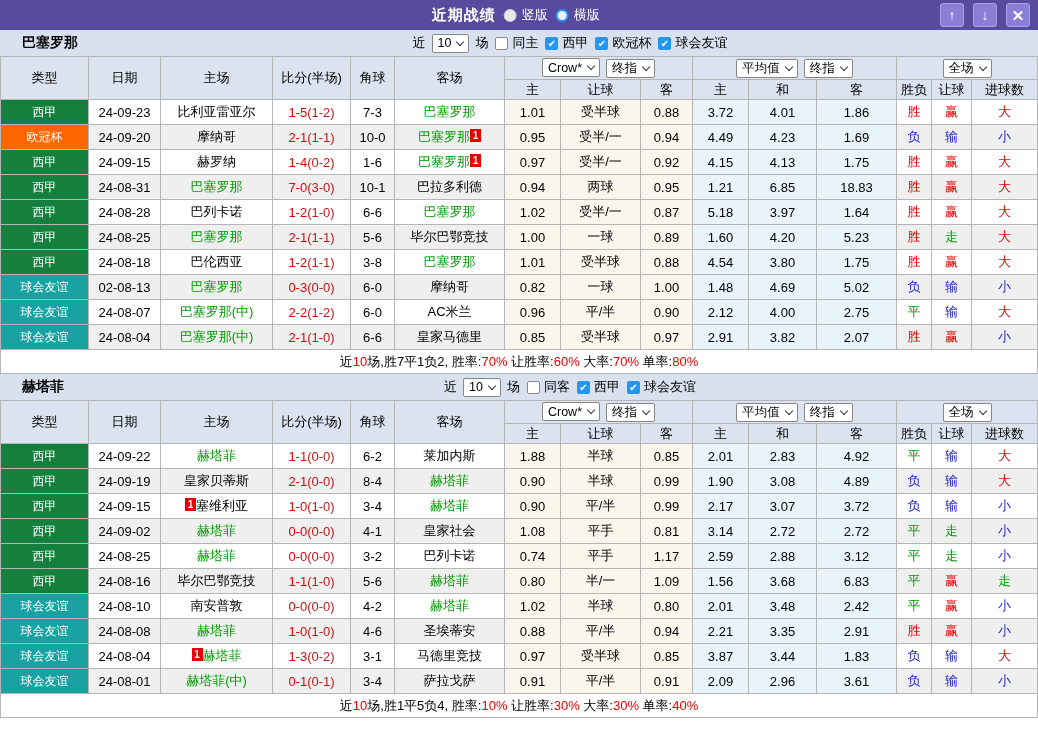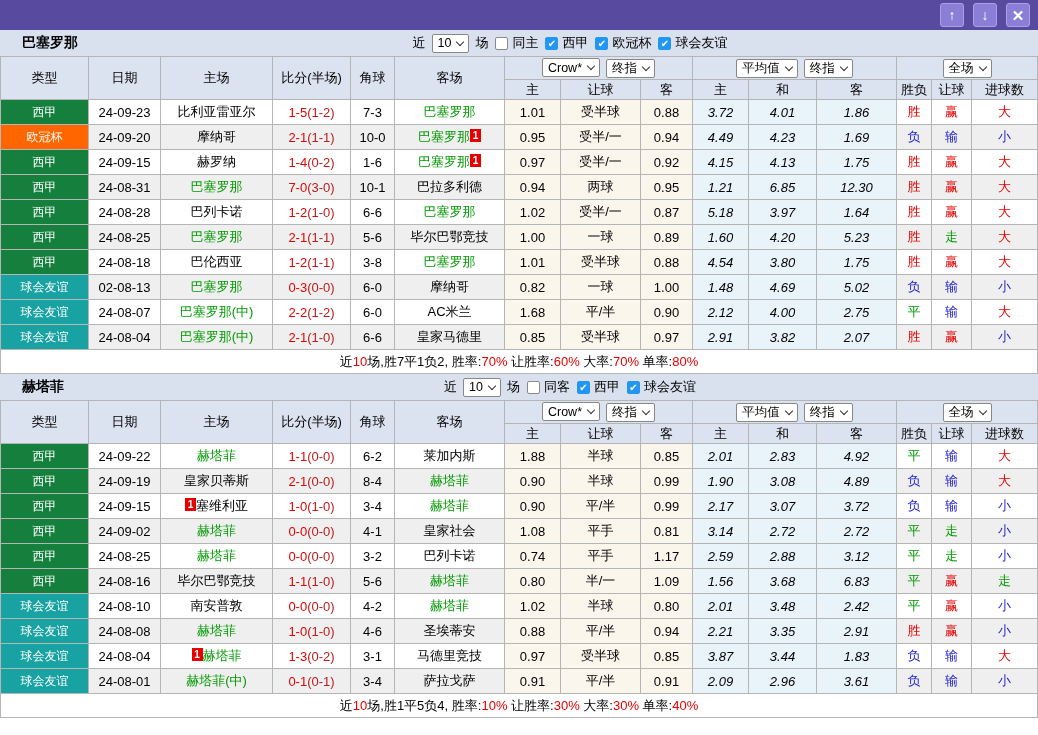--- a/index.html
+++ b/index.html
@@ -35,35 +35,42 @@
   
   table.results { border-collapse:collapse; width:1038px; table-layout:fixed; font-size:13px; color:#000; }
   table.results th, table.results td { border:1px solid #B5B5B5; text-align:center; padding:0;
         overflow:hidden; white-space:nowrap; }
   table.results { border:1px solid #9AA0A8; }
   thead th { background:#DCE3F0; font-weight:normal; font-size:13px; height:20px; }
   thead tr.hr1 th { height:23px; }
   tbody td { height:25px; background:#fff; }
   tbody tr:nth-child(even) td.c-p { background:#EFEFEF; }
   td.c-crow { background:#FBF6EC; }
-  td.c-avg  { background:#E9F3FA;font-style:italic; }
+  td.c-avg  { background:#E9F3FA; }
   td.lg { color:#fff; font-size:12px; }
   .score { color:#E60000; }
   .half  { color:#b91c1c; }
   .card { display:inline-block; background:#E60000; color:#fff; font-size:10px; font-weight:bold;
           line-height:13px; min-width:11px; padding:0 1px; vertical-align:2px; }
   td.summary { height:24px; background:#fff; font-size:13px; }
   td.summary .red { color:#E60000; }
 </style>
 </head>
 <body>
 
 <div class="app">
 
   <div class="titlebar">
+    <div class="title-group">
+      <span class="app-title">近期战绩</span>
+      <span class="radio plain"></span>
+      <span class="radio-lbl">竖版</span>
+      <span class="radio sel"></span>
+      <span class="radio-lbl">横版</span>
+    </div>
     <div class="tb-buttons">
       <button class="tb-btn">↑</button>
       <button class="tb-btn">↓</button>
       <button class="tb-btn close">✕</button>
     </div>
   </div>
 
   <div id="sections">
   <section>
     <div class="sec-head">
@@ -199,21 +206,21 @@
               <td class="c-p">24-08-31</td>
               <td class="c-p"><span><span style="color: rgb(0, 153, 0);">巴塞罗那</span></span></td>
               <td class="c-p"><span class="score">7-0</span><span class="half">(3-0)</span></td>
               <td class="c-p">10-1</td>
               <td class="c-p"><span><span>巴拉多利德</span></span></td>
               <td class="c-crow">0.94</td>
               <td class="c-crow">两球</td>
               <td class="c-crow">0.95</td>
               <td class="c-avg">1.21</td>
               <td class="c-avg">6.85</td>
-              <td class="c-avg">12.30</td>
+              <td class="c-avg">18.83</td>
               <td class="c-p"><span style="color: rgb(230, 0, 0);">胜</span></td>
               <td class="c-p"><span style="color: rgb(230, 0, 0);">赢</span></td>
               <td class="c-p"><span style="color: rgb(230, 0, 0);">大</span></td>
             </tr>
             <tr>
               <td class="lg" style="background: rgb(21, 128, 61);">西甲</td>
               <td class="c-p">24-08-28</td>
               <td class="c-p"><span><span>巴列卡诺</span></span></td>
               <td class="c-p"><span class="score">1-2</span><span class="half">(1-0)</span></td>
               <td class="c-p">6-6</td>
@@ -279,21 +286,21 @@
               <td class="c-p"><span style="color: rgb(34, 34, 204);">输</span></td>
               <td class="c-p"><span style="color: rgb(34, 34, 204);">小</span></td>
             </tr>
             <tr>
               <td class="lg" style="background: rgb(24, 162, 162);">球会友谊</td>
               <td class="c-p">24-08-07</td>
               <td class="c-p"><span><span style="color: rgb(0, 153, 0);">巴塞罗那(中)</span></span></td>
               <td class="c-p"><span class="score">2-2</span><span class="half">(1-2)</span></td>
               <td class="c-p">6-0</td>
               <td class="c-p"><span><span>AC米兰</span></span></td>
-              <td class="c-crow">1.68</td>
+              <td class="c-crow">0.96</td>
               <td class="c-crow">平/半</td>
               <td class="c-crow">0.90</td>
               <td class="c-avg">2.12</td>
               <td class="c-avg">4.00</td>
               <td class="c-avg">2.75</td>
               <td class="c-p"><span style="color: rgb(0, 153, 0);">平</span></td>
               <td class="c-p"><span style="color: rgb(34, 34, 204);">输</span></td>
               <td class="c-p"><span style="color: rgb(230, 0, 0);">大</span></td>
             </tr>
             <tr>

